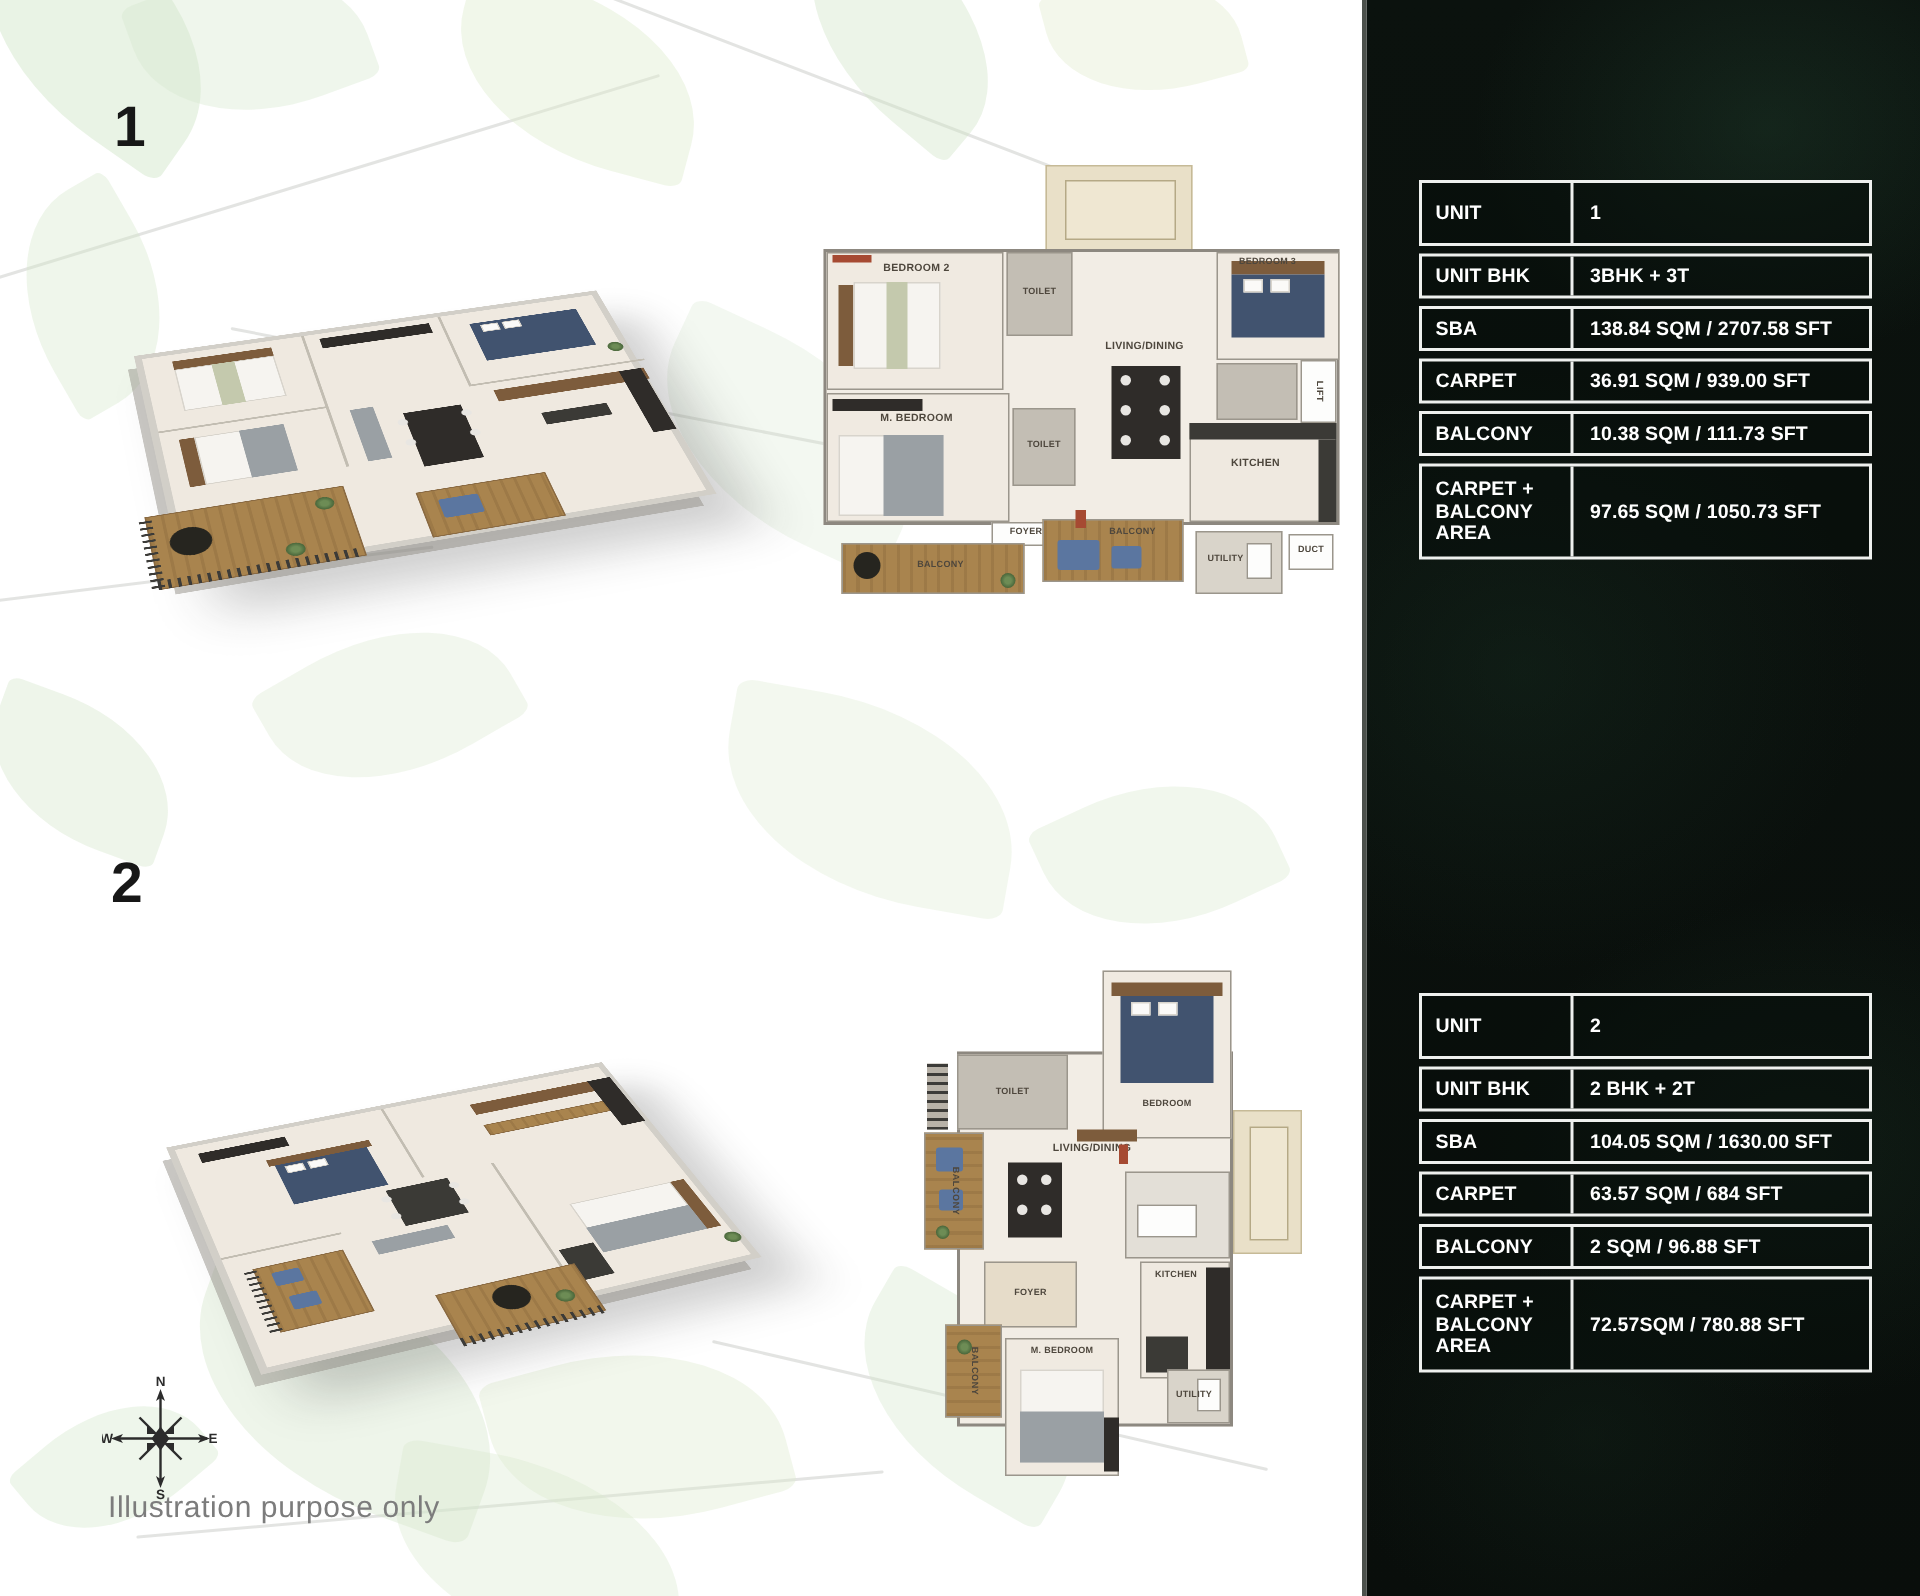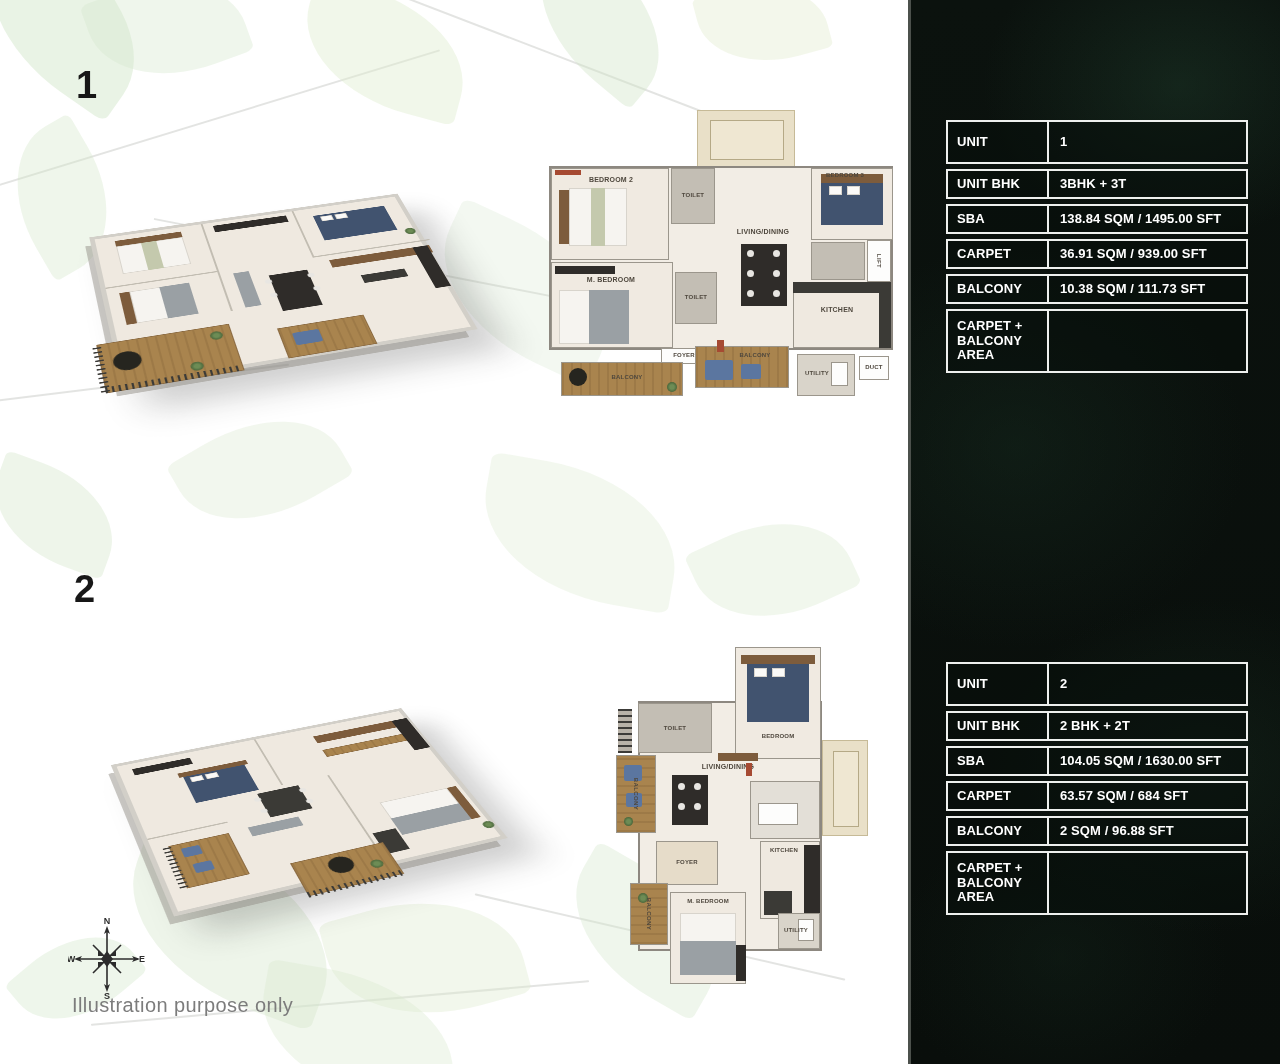--- a/index.html
+++ b/index.html
@@ -202,32 +202,33 @@
     <div class="trow h44">
       <div class="tcell tlabel">UNIT</div>
       <div class="tcell tvalue">1</div>
     </div>
     <div class="trow h30">
       <div class="tcell tlabel">UNIT BHK</div>
       <div class="tcell tvalue">3BHK + 3T</div>
     </div>
     <div class="trow h30">
       <div class="tcell tlabel">SBA</div>
-      <div class="tcell tvalue">138.84 SQM / 1495.00 SFT</div>
+      <div class="tcell tvalue">138.84 SQM / 2707.58 SFT</div>
     </div>
     <div class="trow h30">
       <div class="tcell tlabel">CARPET</div>
       <div class="tcell tvalue">36.91 SQM / 939.00 SFT</div>
     </div>
     <div class="trow h30">
       <div class="tcell tlabel">BALCONY</div>
       <div class="tcell tvalue">10.38 SQM / 111.73 SFT</div>
     </div>
     <div class="trow h64">
       <div class="tcell tlabel">CARPET + BALCONY AREA</div>
+      <div class="tcell tvalue">97.65 SQM / 1050.73 SFT</div>
     </div>
   </div>
 
   <div class="spec" style="top:662px;">
     <div class="trow h44">
       <div class="tcell tlabel">UNIT</div>
       <div class="tcell tvalue">2</div>
     </div>
     <div class="trow h30">
       <div class="tcell tlabel">UNIT BHK</div>
@@ -240,20 +241,21 @@
     <div class="trow h30">
       <div class="tcell tlabel">CARPET</div>
       <div class="tcell tvalue">63.57 SQM / 684 SFT</div>
     </div>
     <div class="trow h30">
       <div class="tcell tlabel">BALCONY</div>
       <div class="tcell tvalue">2 SQM / 96.88 SFT</div>
     </div>
     <div class="trow h64">
       <div class="tcell tlabel">CARPET + BALCONY AREA</div>
+      <div class="tcell tvalue">72.57SQM / 780.88 SFT</div>
     </div>
   </div>
 </div>
 
 <div class="abs" style="left:90px;top:630px;width:430px;height:360px;">
   <div class="iso iso2" style="left:46px;top:44px;width:330px;height:252px;">
     <div class="div-line" style="left:150px;top:0;width:2px;height:90px;"></div>
     <div class="div-line" style="left:0;top:130px;width:80px;height:2px;"></div>
     <div class="div-line" style="left:200px;top:90px;width:2px;height:162px;"></div>
     <div class="darker" style="position:absolute;left:14px;top:10px;width:62px;height:12px;"></div>

